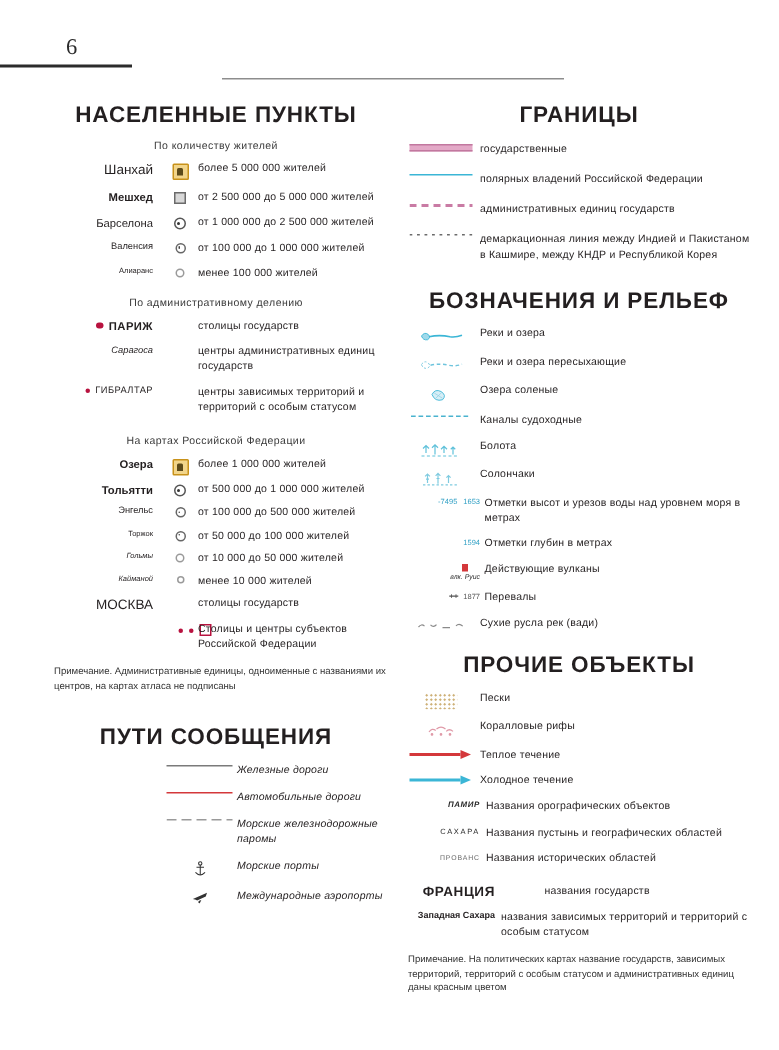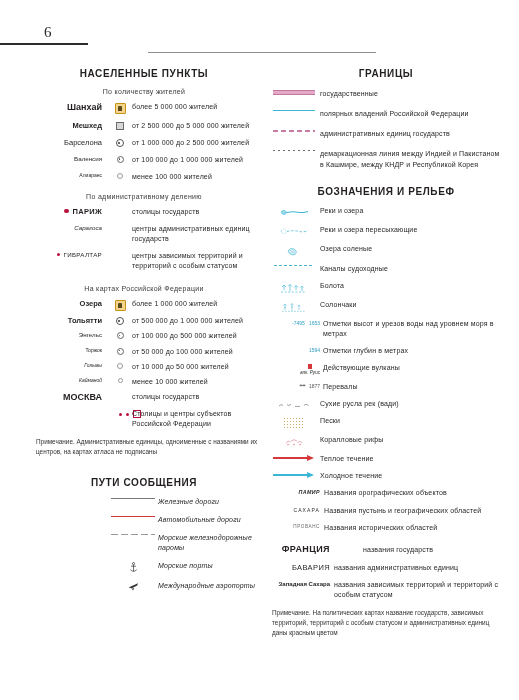--- a/index.html
+++ b/index.html
@@ -19,21 +19,21 @@
   .title-wrap{position:absolute;left:148px;top:50px;width:228px;text-align:center;}
   .title{font-size:8.5px;letter-spacing:2.2px;color:#3a3a3a;white-space:nowrap;
          font-family:"Liberation Serif","DejaVu Serif",serif;}
   .title .cap{font-size:10.5px;}
   .title-rule{margin-top:2px;height:1px;background:#8d8d8d;}
 
   
   .colL{position:absolute;left:30px;top:68px;width:228px;}
   .colR{position:absolute;left:268px;top:68px;width:236px;}
 
-  .sec-head{text-align:center;font-size:10px;letter-spacing:.6px;color:#231f20;
+  .sec-head{text-align:center;font-size:15px;letter-spacing:.6px;color:#231f20;
             font-weight:bold;margin:0 0 9px 0;}
   .sub-head{text-align:center;font-size:7px;color:#3a3a3a;letter-spacing:.3px;margin:6px 0 7px 0;}
 
   
   .row{display:flex;align-items:flex-start;margin-bottom:7px;}
   .row.tight{margin-bottom:5px;}
 
   
   .nm{width:72px;text-align:right;padding-right:6px;flex:0 0 72px;color:#231f20;
       white-space:nowrap;overflow:hidden;}
@@ -41,21 +41,21 @@
        padding-top:1px;}
   .desc{flex:1;font-size:7px;color:#231f20;line-height:1.45;letter-spacing:.15px;}
 
   
   .symR{width:52px;flex:0 0 52px;display:flex;align-items:center;justify-content:center;
         padding-top:1px;}
   .symR.txt{justify-content:flex-end;padding-right:4px;}
   .descR{flex:1;font-size:7px;color:#231f20;line-height:1.45;letter-spacing:.15px;}
 
   
-  .n1{font-size:9px;font-weight:bold;}
+  .n1{font-size:9px;font-weight:normal;}
   .n2{font-size:7.5px;font-weight:bold;}
   .n3{font-size:7.5px;}
   .n4{font-size:6.2px;}
   .n5{font-size:5px;}
   .n-ital{font-style:italic;}
   .n-caps{letter-spacing:.3px;}
   .pt-box{width:9px;height:9px;border:1.2px solid #c8921a;background:#f2d58a;
           display:flex;align-items:center;justify-content:center;border-radius:1px;}
   .pt-box i{display:block;width:4px;height:5px;background:#5c4a1a;border-radius:1px 1px 0 0;}
   .pt-s1{width:6px;height:6px;border:1px solid #6b6b6b;background:#d8d8d8;}
@@ -478,20 +478,21 @@
             <path d="M2 6 Q4 3.6 6 5.4"></path>
             <path d="M10 4.6 Q12 6.6 14 4.4"></path>
             <path d="M18 6.4 L23 6.4"></path>
             <path d="M27 5.2 Q29 3.2 31.5 5.4"></path>
           </g>
         </svg>
       </div>
       <div class="descR">Сухие русла рек (вади)</div>
     </div>
 
+    <div class="sec-head" style="margin-top:14px;">ПРОЧИЕ ОБЪЕКТЫ</div>
 
     <div class="row">
       <div class="symR">
           <span class="sands"></span>
         </div>
       <div class="descR">Пески</div>
     </div>
 
     <div class="row">
       <div class="symR">
@@ -550,26 +551,20 @@
       <div class="descR">Названия исторических областей</div>
     </div>
 
     <div class="row" style="margin-top:10px;gap:29px;">
       <div class="symR txt" style="width:62px;flex:0 0 62px;">
           <span class="lbl-country">ФРАНЦИЯ</span>
         </div>
       <div class="descR" style="padding-top:2px;">названия государств</div>
     </div>
 
-    <div class="row" style="margin-top:6px;">
-      <div class="symR txt" style="width:62px;flex:0 0 62px;">
-          <span class="lbl-admin">БАВАРИЯ</span>
-        </div>
-      <div class="descR" style="padding-top:1px;">названия административных единиц</div>
-    </div>
 
     <div class="row" style="margin-top:2px;">
       <div class="symR txt" style="width:62px;flex:0 0 62px;">
           <span class="lbl-dep">Западная Сахара</span>
         </div>
       <div class="descR">названия зависимых территорий и территорий с особым статусом</div>
     </div>
 
     <div class="note" style="margin-left:4px;">Примечание. На политических картах название государств, зависимых территорий, территорий с особым статусом и административных единиц даны красным цветом</div>
 

